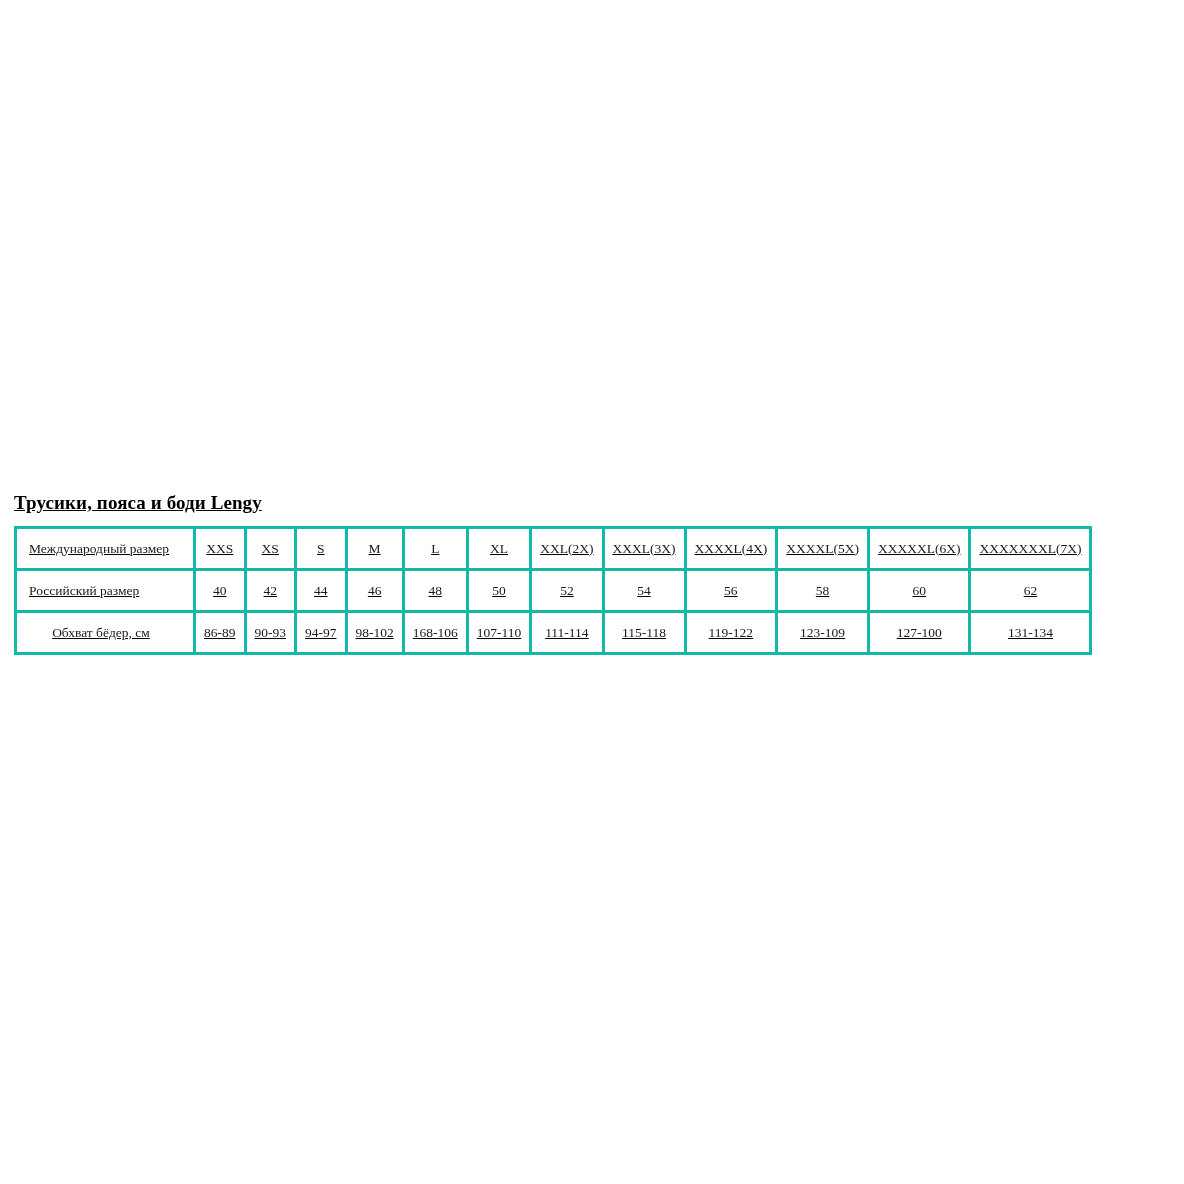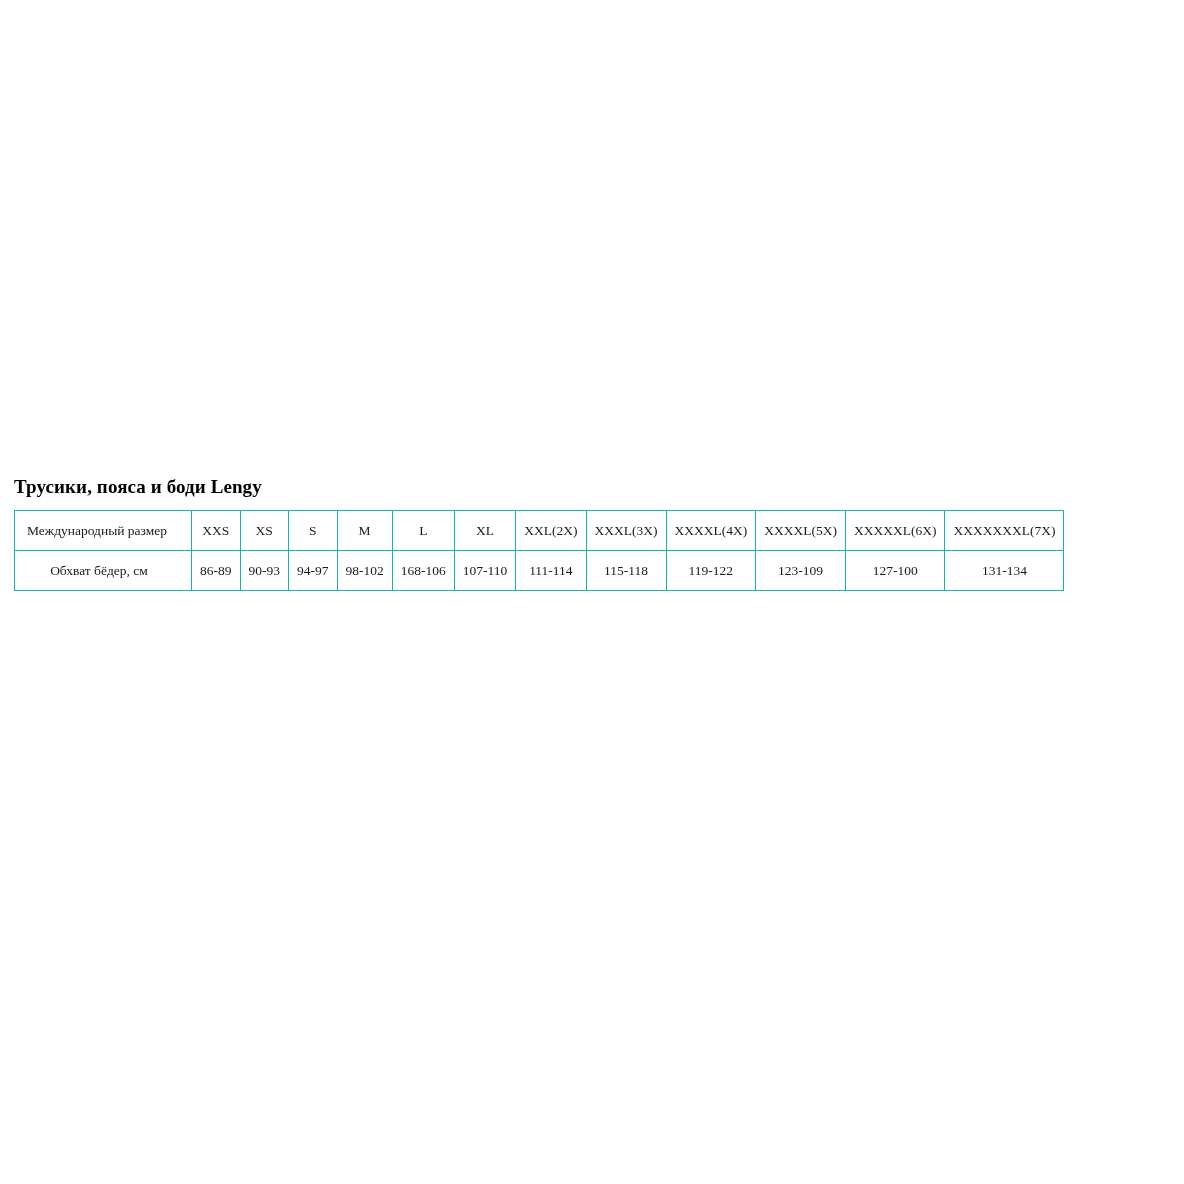--- a/index.html
+++ b/index.html
@@ -11,41 +11,42 @@
     width: 1184px;
     height: 1184px;
     font-family: "Liberation Serif", serif;
     color: #000000;
     position: relative;
     overflow: hidden;
   }
   .doc-wrap {
     position: absolute;
     left: 14px;
-    top: 476px;
+    top: 492px;
     width: 1140px;
+    text-decoration: underline;
   }
   .doc-title {
     font-family: "Liberation Serif", serif;
     font-weight: bold;
     font-size: 19px;
     line-height: 22px;
     color: #000000;
     margin: 0 0 12px 0;
     letter-spacing: 0.1px;
   }
   table.size-table {
     border-collapse: collapse;
     table-layout: auto;
     font-size: 13.5px;
     font-family: "Liberation Serif", serif;
     color: #1a1a1a;
   }
   table.size-table td {
-    border: 1px solid #14b8a6;
+    border: 3px solid #14b8a6;
     text-align: center;
     vertical-align: middle;
     height: 35px;
     padding: 2px 8px;
     white-space: nowrap;
     font-size: 13.5px;
     line-height: 16px;
   }
   table.size-table td.row-label {
     text-align: left;
@@ -74,20 +75,35 @@
         <td>M</td>
         <td>L</td>
         <td>XL</td>
         <td>XXL(2X)</td>
         <td>XXXL(3X)</td>
         <td>XXXXL(4X)</td>
         <td>XXXXL(5X)</td>
         <td>XXXXXL(6X)</td>
         <td>XXXXXXXL(7X)</td>
       </tr>
+      <tr class="row-ru">
+        <td class="row-label">Российский размер</td>
+        <td>40</td>
+        <td>42</td>
+        <td>44</td>
+        <td>46</td>
+        <td>48</td>
+        <td>50</td>
+        <td>52</td>
+        <td>54</td>
+        <td>56</td>
+        <td>58</td>
+        <td>60</td>
+        <td>62</td>
+      </tr>
       <tr class="row-hips">
         <td class="row-label">Обхват бёдер, см</td>
         <td>86-89</td>
         <td>90-93</td>
         <td>94-97</td>
         <td>98-102</td>
         <td>168-106</td>
         <td>107-110</td>
         <td>111-114</td>
         <td>115-118</td>

